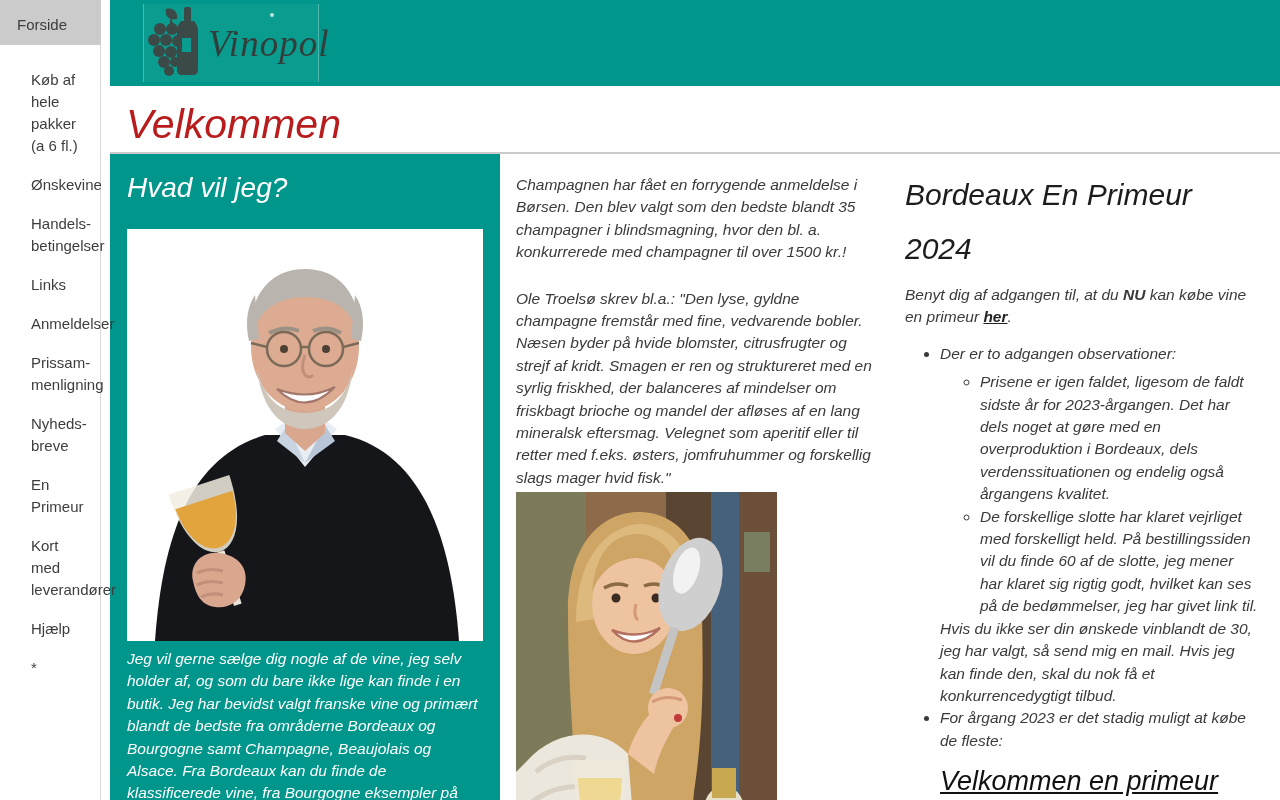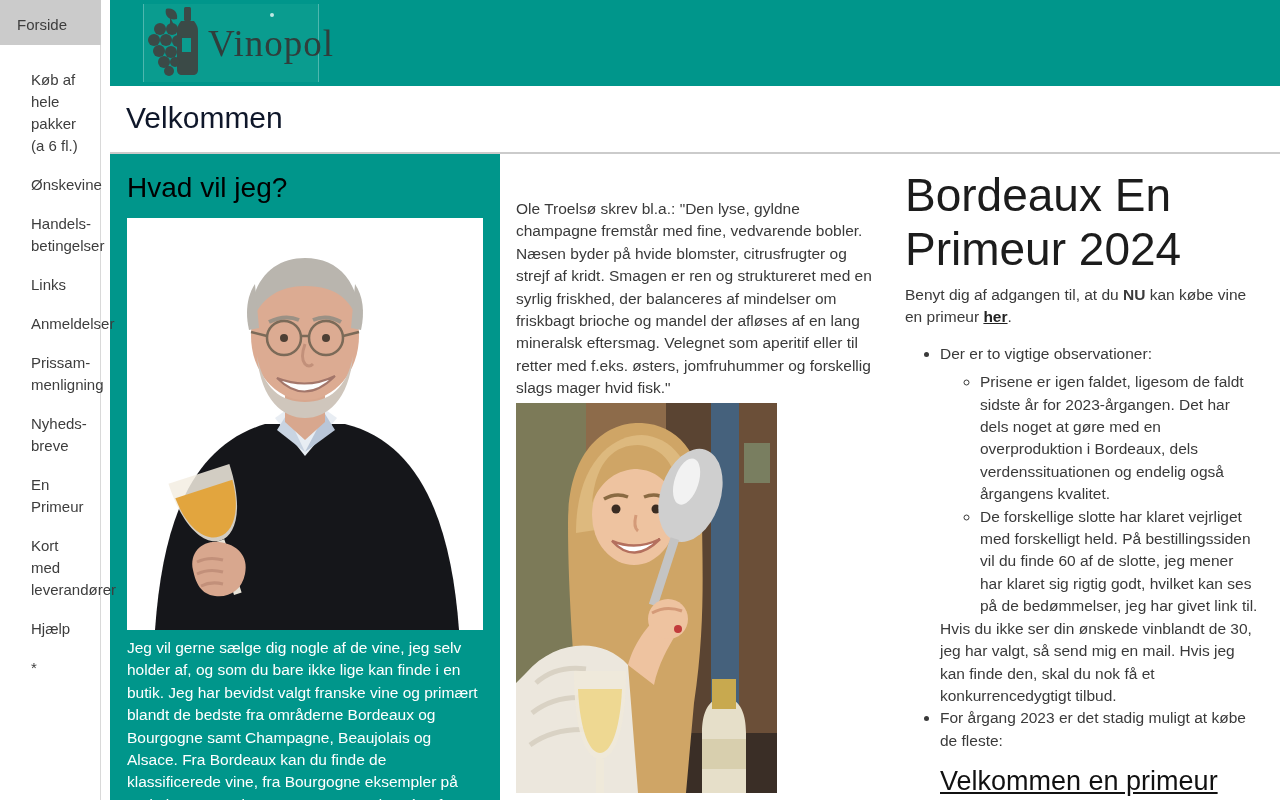--- a/index.html
+++ b/index.html
@@ -9,45 +9,45 @@
 
   
   .sidebar { position:absolute; left:0; top:0; width:101px; height:800px;
              background:#fff; border-right:1px solid #d9d9d9; z-index:5; }
   .nav-item { font-size:15px; line-height:22px; color:#3d3d3d; padding-left:31px;
               width:89px; margin-bottom:17px; cursor:pointer; overflow:visible; }
   .nav-item.active { background:#cbcbcb; padding:14px 0 9px 17px; width:101px;
                      margin-bottom:24px; }
 
   
-  .main { position:absolute; left:110px; top:0; width:1170px; height:604px; }
+  .main { position:absolute; left:110px; top:0; width:1170px; height:604px;font-style:italic; }
   .header { position:relative; width:1170px; height:86px; background:#00968b; }
   .logo-box { position:absolute; left:33px; top:4px; width:176px; height:78px;
               background:#0a9c8f; border-left:1px solid rgba(255,255,255,.28);
               border-right:1px solid rgba(255,255,255,.28);
               display:flex; align-items:center; cursor:pointer; }
   .logo-text { font-family:"Liberation Serif", serif; font-size:37px; color:#303e3c;
                letter-spacing:1px; position:relative; }
   .logo-dot { position:absolute; left:96px; top:9px; width:4px; height:4px;
               border-radius:50%; background:#bfe8e3; }
-  .page-title { padding:15px 0 0 16px; font-size:30px; font-weight:400; color:#0f172a; }
+  .page-title { padding:15px 0 0 16px; font-size:41px; font-weight:400; color:#b91c1c; }
 
   
   .columns { position:absolute; left:0; top:152px; width:1170px; height:648px;
              border-top:2px solid #cbcbcb; }
   .col { position:absolute; top:0; height:648px; }
   .col-left  { left:0;   width:390px; background:#00968b; color:#fff;
                padding:18px 16px 0 17px; height:648px; }
   .col-mid   { left:390px; width:390px; padding:20px 16px 0 16px; }
   .col-right { left:780px; width:390px; padding:14px 20px 0 15px; }
 
   h2.col-h { font-size:28px; font-weight:400; line-height:32px; }
-  .col-left  h2.col-h { color:#000000; margin-bottom:14px; }
+  .col-left  h2.col-h { color:#ffffff; margin-bottom:25px; }
   .col-mid   h2.col-h { color:#1f1f1f; font-size:27px; margin-bottom:34px; }
-  .col-right h1.col-h { color:#1c1c1c; font-size:46px; font-weight:400;
+  .col-right h1.col-h { color:#1c1c1c; font-size:30px; font-weight:400;
                         line-height:54px; margin-bottom:8px; }
 
   p.body-txt { font-size:15.5px; line-height:22.4px; color:#3a3a3a; }
   .col-left p.body-txt { color:#fff; margin-top:7px; }
   .col-mid  p.p2 { margin-top:24px; }
 
   .photo { display:block; }
   .photo-man { width:356px; height:412px; }
   .photo-woman { width:261px; height:390px; margin-top:3px; }
 
@@ -166,20 +166,21 @@
             </g>
 
             <path d="M66 352 c-4 -18 10 -30 26 -28 c18 2 30 14 26 32 c-3 16 -16 24 -30 22 c-14 -2 -19 -12 -22 -26 z" fill="#d8a78e"></path>
             <path d="M70 344 q12 -6 26 -2 M70 356 q12 -6 26 -2 M74 368 q10 -5 22 -2" stroke="#c2907a" stroke-width="3" fill="none"></path>
           </svg>
         </div>
         <p class="body-txt">Jeg vil gerne sælge dig nogle af de vine, jeg selv holder af, og som du bare ikke lige kan finde i en butik. Jeg har bevidst valgt franske vine og primært blandt de bedste fra områderne Bordeaux og Bourgogne samt Champagne, Beaujolais og Alsace. Fra Bordeaux kan du finde de klassificerede vine, fra Bourgogne eksempler på gode kommunevine, 1. Cru og Grand Cru´er, fra Champagne, Grand Cru Blanc de</p>
       </section>
 
       <section class="col col-mid">
+        <p class="body-txt p1">Champagnen har fået en forrygende anmeldelse i Børsen. Den blev valgt som den bedste blandt 35 champagner i blindsmagning, hvor den bl. a. konkurrerede med champagner til over 1500 kr.!</p>
         <p class="body-txt p2">Ole Troelsø skrev bl.a.: "Den lyse, gyldne champagne fremstår med fine, vedvarende bobler. Næsen byder på hvide blomster, citrusfrugter og strejf af kridt. Smagen er ren og struktureret med en syrlig friskhed, der balanceres af mindelser om friskbagt brioche og mandel der afløses af en lang mineralsk eftersmag. Velegnet som aperitif eller til retter med f.eks. østers, jomfruhummer og forskellig slags mager hvid fisk."</p>
         <div class="photo photo-woman">
           <svg width="261" height="390" viewBox="0 0 261 390">
 
             <rect width="261" height="390" fill="#8d6b4a"></rect>
             <rect x="0" y="0" width="70" height="390" fill="#7c7a58"></rect>
             <rect x="195" y="0" width="28" height="390" fill="#45617c"></rect>
             <rect x="223" y="0" width="38" height="390" fill="#6b4f38"></rect>
             <rect x="150" y="0" width="45" height="390" fill="#5a4432"></rect>
             <rect x="228" y="40" width="26" height="40" fill="#7d8a6a" opacity="0.8"></rect>
@@ -224,21 +225,21 @@
             <rect x="186" y="336" width="44" height="30" fill="#d8cfae"></rect>
           </svg>
         </div>
       </section>
 
       <section class="col col-right">
         <h1 class="col-h">Bordeaux En Primeur 2024</h1>
         <p class="intro"><span>Benyt dig af adgangen til, at du </span><b>NU</b><span> kan købe vine en primeur </span><a class="inline-link">her</a><span>.</span></p>
         <ul class="obs">
           <li>
-            <span>Der er to vigtige observationer:</span>
+            <span>Der er to adgangen observationer:</span>
             <ul>
               <li>Prisene er igen faldet, ligesom de faldt sidste år for 2023-årgangen. Det har dels noget at gøre med en overproduktion i Bordeaux, dels verdenssituationen og endelig også årgangens kvalitet.</li>
               <li>De forskellige slotte har klaret vejrliget med forskelligt held. På bestillingssiden vil du finde 60 af de slotte, jeg mener har klaret sig rigtig godt, hvilket kan ses på de bedømmelser, jeg har givet link til.</li>
             </ul>
             <div class="note">Hvis du ikke ser din ønskede vinblandt de 30, jeg har valgt, så send mig en mail. Hvis jeg kan finde den, skal du nok få et konkurrencedygtigt tilbud.</div>
           </li>
           <li>
             <span>For årgang 2023 er det stadig muligt at købe de fleste:</span>
             <br>
             <a class="big-link">Velkommen en primeur</a>

